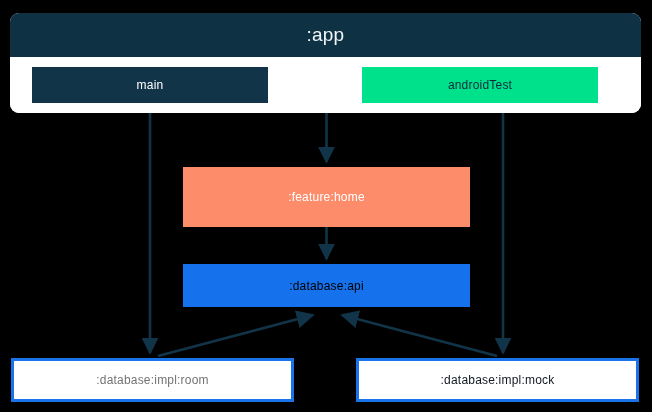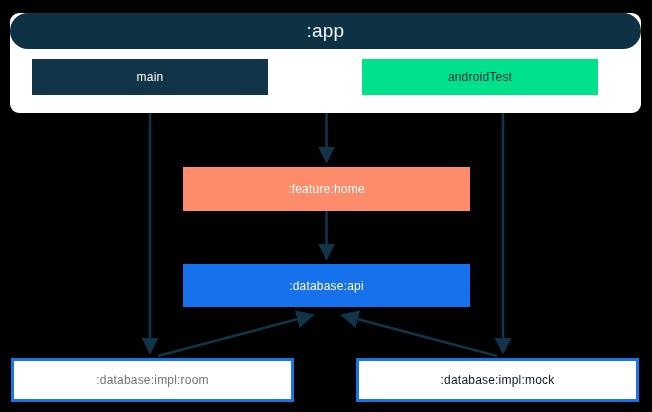--- a/index.html
+++ b/index.html
@@ -31,29 +31,28 @@
     top: 13px;
     width: 631px;
     height: 100px;
     border-radius: 9px;
     background: #ffffff;
     box-sizing: border-box;
     overflow: hidden;
     z-index: 2;
   }
   .subgraph-header {
-    height: 36px;
+    height: 44px;
     background: #0E3144;
     color: #f2f6f8;
     display: flex;
     align-items: center;
     justify-content: center;
     font-size: 19px;
     letter-spacing: .2px;
-    border-radius: 18px;
   }
   .subgraph-body {
     position: relative;
     height: 56px;
     background: #ffffff;
   }
 
   
   .node {
     position: absolute;
@@ -82,31 +81,31 @@
     width: 236px;
     height: 36px;
     background: #00E18C;
     color: #0d2c3c;
   }
 
   .node-feature-home {
     left: 183px;
     top: 167px;
     width: 287px;
-    height: 44px;
+    height: 60px;
     background: #FD8C6B;
     color: #ffffff;
   }
   .node-database-api {
     left: 183px;
     top: 264px;
     width: 287px;
     height: 43px;
     background: #1672EC;
-    color: #fef9c3;
+    color: #000000;
   }
   .node-impl-room {
     left: 11px;
     top: 358px;
     width: 283px;
     height: 44px;
     background: #ffffff;
     color: #737373;
     border: 3px solid #1A73E8;
   }

